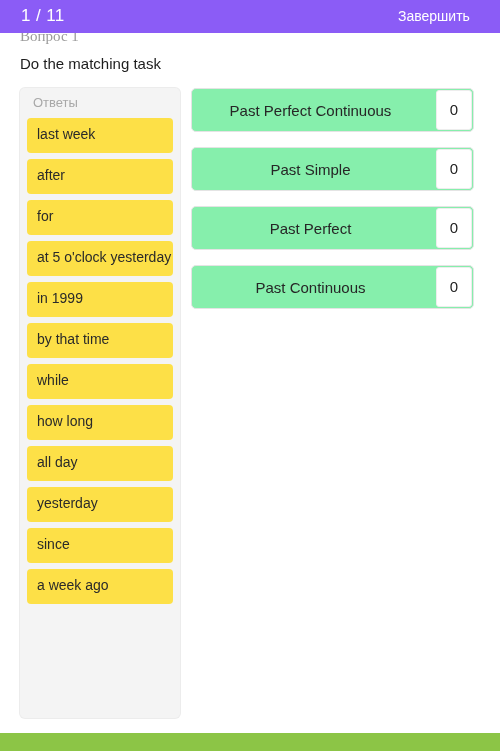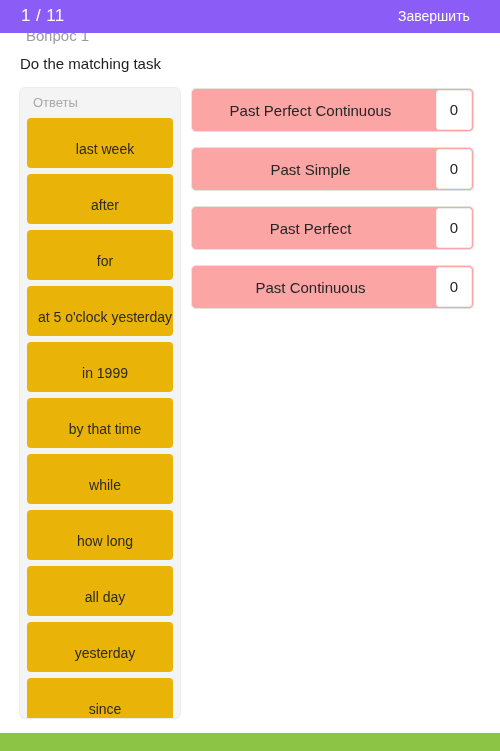--- a/index.html
+++ b/index.html
@@ -48,26 +48,27 @@
   
   #question-block {
     position: absolute;
     top: 26px;
     left: 0;
     width: 500px;
     z-index: 5;
   }
   #question-number {
     position: absolute;
-    left: 26px;
+    left: 20px;
     top: 0px;
     font-size: 15px;
     color: #9a9a9a;
     line-height: 20px;
     white-space: nowrap;
+    font-family: Liberation Serif, serif;
   }
   #question-text {
     position: absolute;
     left: 20px;
     top: 28px;
     font-size: 15px;
     color: #1d1d1d;
     line-height: 20px;
     white-space: nowrap;
   }
@@ -92,44 +93,43 @@
     color: #a8a8a8;
     line-height: 18px;
   }
   #answers-list {
     position: absolute;
     left: 7px;
     top: 30px;
     width: 146px;
   }
   .answer-chip {
-    background: #eab308;
+    background: #fde047;
     border-radius: 4px;
     color: #2a2a2a;
     font-size: 14px;
     line-height: 19px;
-    padding: 22px 0 9px 10px;
+    padding: 7px 0 9px 10px;
     margin-bottom: 6px;
     box-sizing: border-box;
     width: 146px;
     cursor: grab;
-    text-align: center;
   }
 
   
   #targets-column {
     position: absolute;
     left: 191px;
     top: 88px;
     width: 283px;
   }
   .target-box {
     position: relative;
     height: 44px;
-    background: #fca5a5;
+    background: #86efac;
     border: 1px solid #e4e4e4;
     border-radius: 5px;
     margin-bottom: 15px;
     box-sizing: border-box;
     cursor: pointer;
   }
   .target-label {
     position: absolute;
     left: 0;
     right: 44px;

